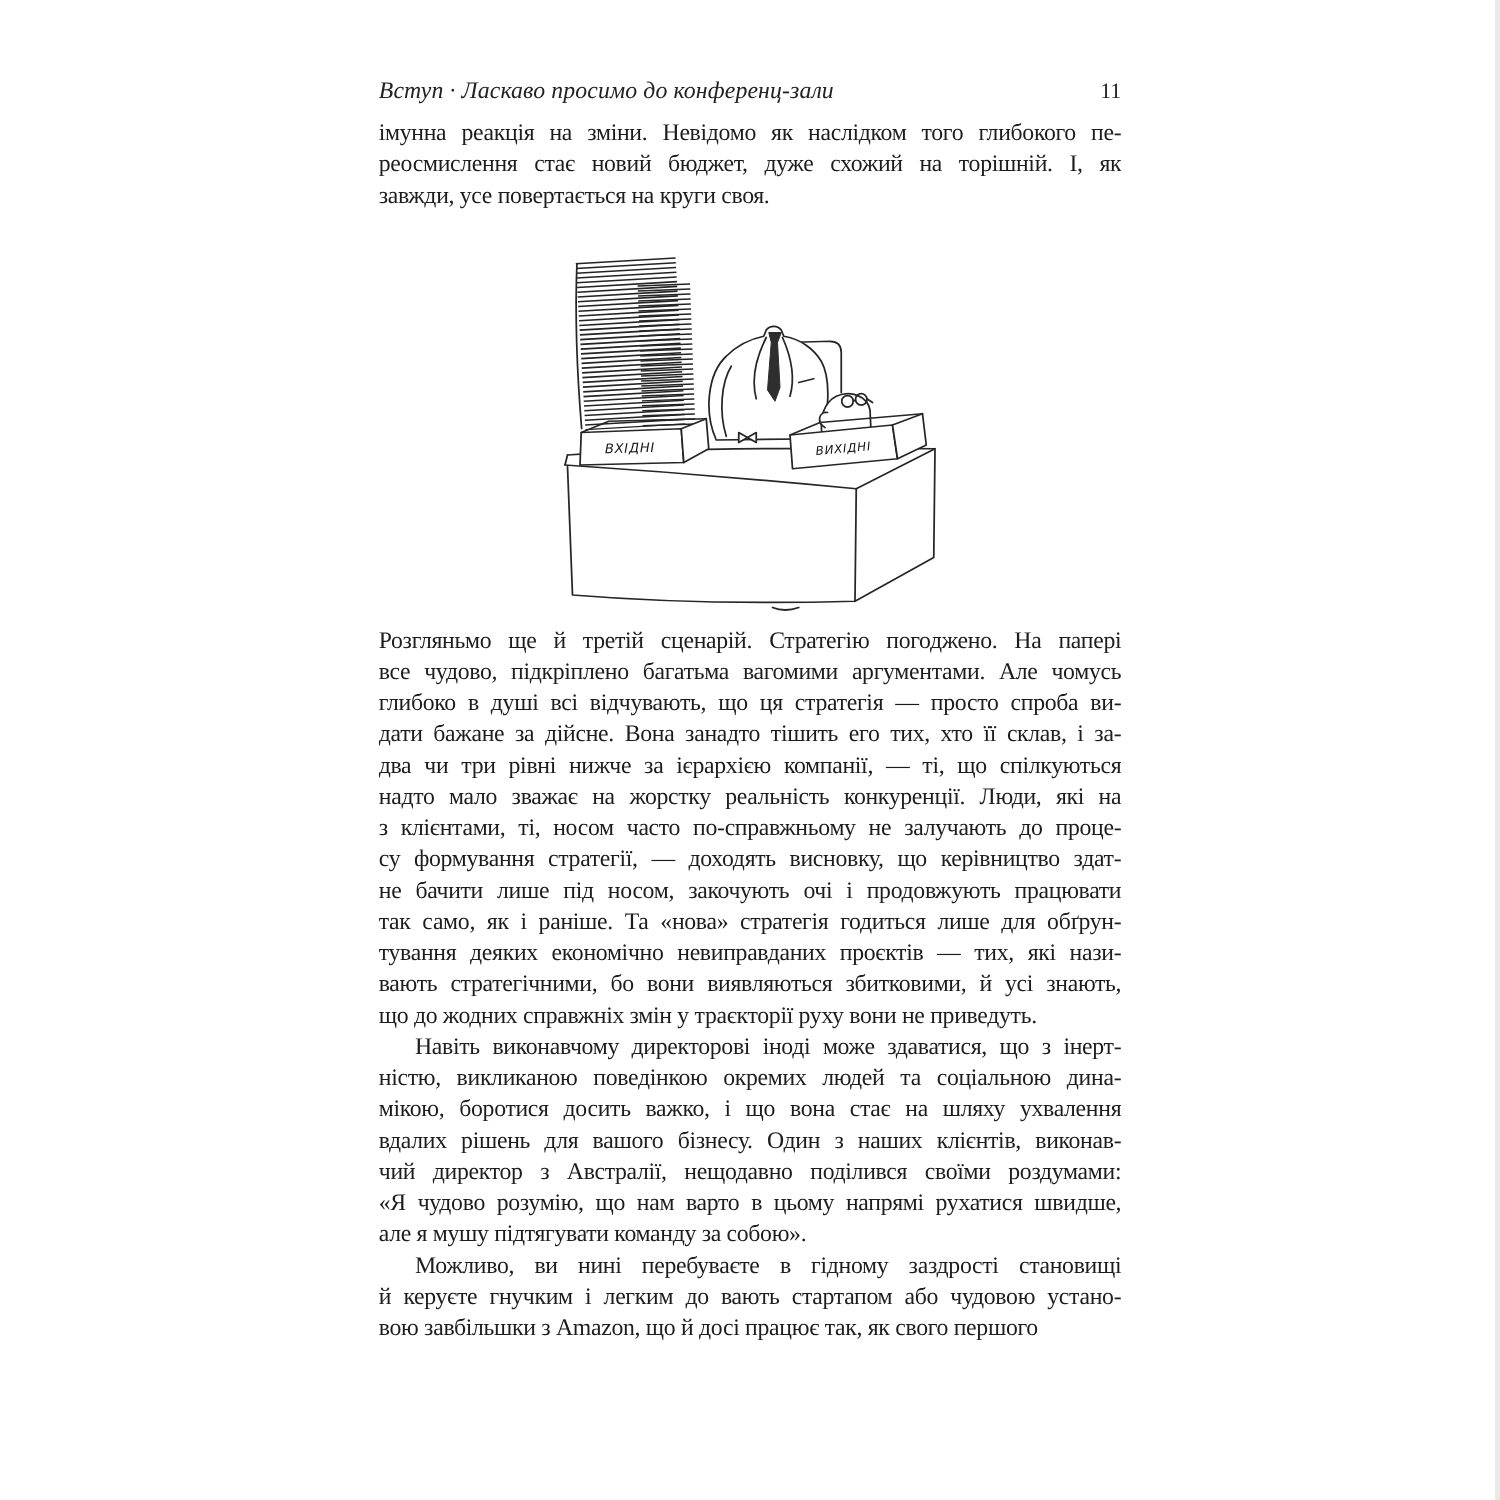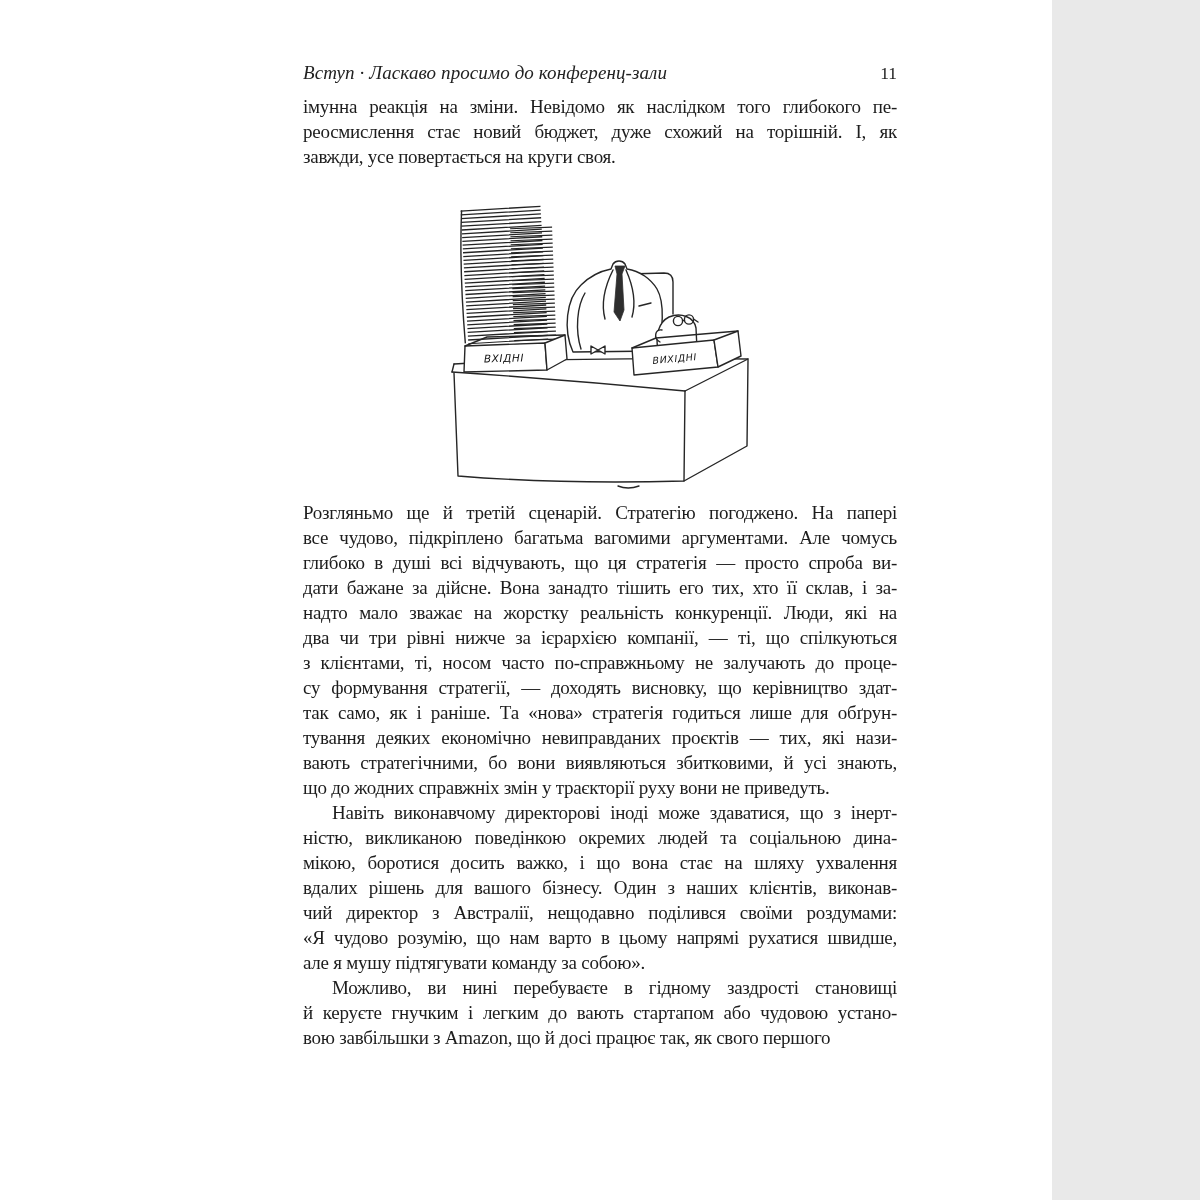--- a/index.html
+++ b/index.html
@@ -1,18 +1,18 @@
 <!DOCTYPE html>
 <html><head>
 <meta charset="utf-8">
 <style>
   html,body { margin:0; padding:0; background:#e9e9e9; }
   .page {
     position:relative;
-    width:1052px; height:1200px;
+    width:1196px; height:1200px;
     background:#ffffff;
     overflow:hidden;
     font-family:"Liberation Serif","DejaVu Serif",serif;
     color:#1d1d1d;
   }
   .running-head {
     position:absolute; left:303px; top:62px; width:594px;
     display:flex; justify-content:space-between; align-items:baseline;
   }
   .running-title {
@@ -117,24 +117,25 @@
         <text class="tray-label" x="233" y="162" font-size="9.5" text-anchor="middle" transform="rotate(-5 233 162)">ВИХІДНІ</text>
       </g>
     </svg>
   </div>
 
   <div class="text-block" id="body-block">
       <div class="line">Розгляньмо ще й третій сценарій. Стратегію погоджено. На папері</div>
       <div class="line">все чудово, підкріплено багатьма вагомими аргументами. Але чомусь</div>
       <div class="line">глибоко в душі всі відчувають, що ця стратегія — просто спроба ви-</div>
       <div class="line">дати бажане за дійсне. Вона занадто тішить его тих, хто її склав, і за-</div>
+      <div class="line">два чи три рівні нижче за ієрархією компанії, — ті, що спілкуються</div>
       <div class="line">надто мало зважає на жорстку реальність конкуренції. Люди, які на</div>
-      <div class="line">два чи три рівні нижче за ієрархією компанії, — ті, що спілкуються</div>
       <div class="line">з клієнтами, ті, носом часто по-справжньому не залучають до проце-</div>
       <div class="line">су формування стратегії, — доходять висновку, що керівництво здат-</div>
+      <div class="line">не бачити лише під носом, закочують очі і продовжують працювати</div>
       <div class="line">так само, як і раніше. Та «нова» стратегія годиться лише для обґрун-</div>
       <div class="line">тування деяких економічно невиправданих проєктів — тих, які нази-</div>
       <div class="line">вають стратегічними, бо вони виявляються збитковими, й усі знають,</div>
       <div class="line last">що до жодних справжніх змін у траєкторії руху вони не приведуть.</div>
       <div class="line indent">Навіть виконавчому директорові іноді може здаватися, що з інерт-</div>
       <div class="line">ністю, викликаною поведінкою окремих людей та соціальною дина-</div>
       <div class="line">мікою, боротися досить важко, і що вона стає на шляху ухвалення</div>
       <div class="line">вдалих рішень для вашого бізнесу. Один з наших клієнтів, виконав-</div>
       <div class="line">чий директор з Австралії, нещодавно поділився своїми роздумами:</div>
       <div class="line">«Я чудово розумію, що нам варто в цьому напрямі рухатися швидше,</div>

